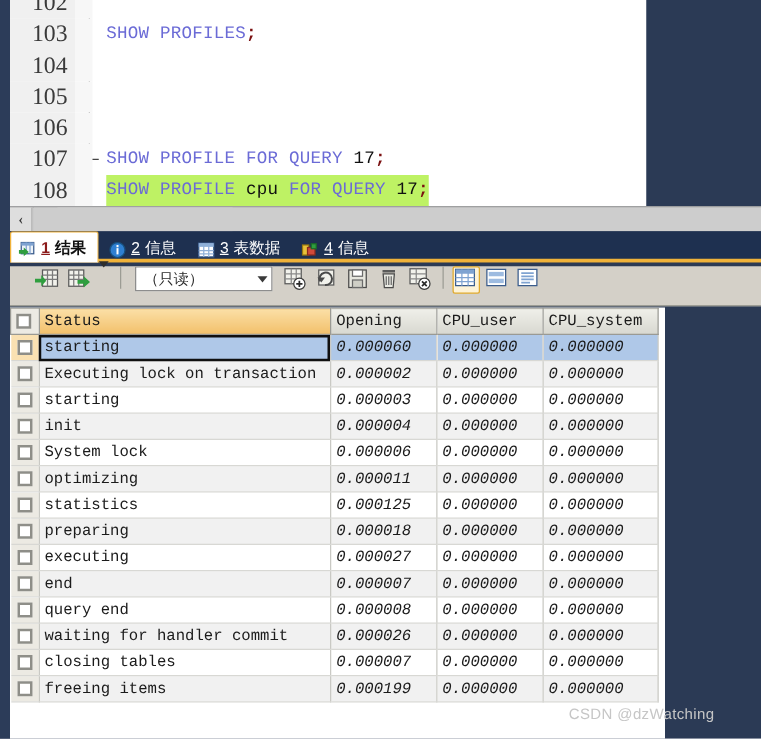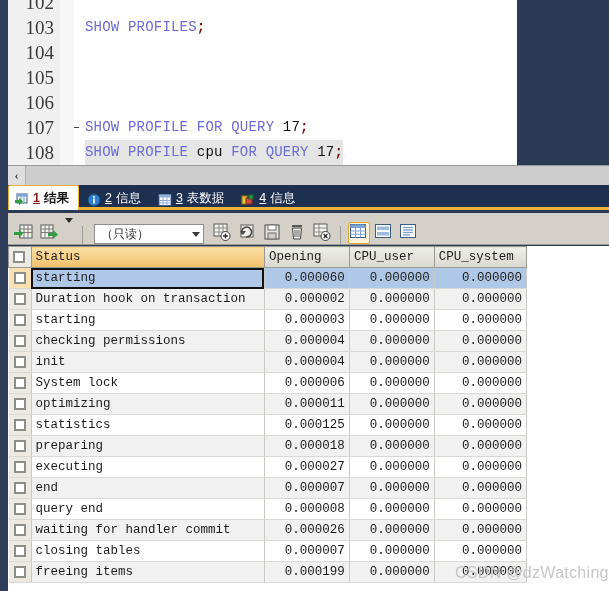--- a/index.html
+++ b/index.html
@@ -31,21 +31,21 @@
   }
   .foldcol {
     position:absolute; left:52px; top:0; width:14px; height:100%;
     background:#f7f7f7;
   }
   .codetext {
     position:absolute; left:77px; top:0; height:100%;
     font-family:"Liberation Mono", monospace; font-size:14px;
     letter-spacing:0.2px; color:#101010;
   }
-  .codetext.sel { background:#e5e5e5; }
+  .codetext.sel { background:#bef264; }
   .kw  { color:#6b6bd6; }
   .op  { color:#b02020; }
   .id  { color:#101010; }
   .num { color:#101010; }
   .semi{ color:#7a0f10; font-weight:bold; }
 
   
   .fold-line {
     position:absolute; left:63px; top:12px; width:1px; height:116px;
     background:#444;
@@ -88,21 +88,21 @@
     border-top-left-radius:2px; border-top-right-radius:2px;
   }
   .tab.active .tnum { color:#8b1a1a; }
   .tabicon { width:14px; height:14px; display:inline-block; position:relative; flex:0 0 14px; }
 
   
   #toolbar {
     position:absolute; left:8px; top:213px; width:601px; height:32px;
     background:#d4d0c8;
     border-bottom:1px solid #9c9c94;
-    display:flex; align-items:flex-end; padding-left:5px; gap:3px;
+    display:flex; align-items:flex-start; padding-left:19px; gap:3px;
   }
   .tbtn {
     width:22px; height:22px; position:relative; display:inline-block;
     border:1px solid transparent; border-radius:2px;
   }
   .tbtn.framed { border:1px solid #e0a92d; background:#fdf3d8; }
   .tsep { width:1px; height:18px; background:#9c9c94; margin:0 4px; }
   .caret {
     width:0; height:0; border-left:4px solid transparent; border-right:4px solid transparent;
     border-top:5px solid #2e2e2e; margin-left:1px;
@@ -112,21 +112,21 @@
     display:flex; align-items:center; justify-content:space-between;
     padding:0 3px 0 6px; font-size:12px; color:#2a2a2a; margin:0 4px;
   }
   #readonly-select .vchev {
     width:0;height:0;border-left:4px solid transparent;border-right:4px solid transparent;
     border-top:5px solid #3a3a3a;
   }
 
   
   #gridwrap {
-    position:absolute; left:8px; top:246px; width:602px; height:345px;
+    position:absolute; left:8px; top:246px; width:524px; height:345px;
     background:#ffffff; overflow:hidden;
   }
   table.grid { border-collapse:collapse; table-layout:fixed; width:519px; }
   table.grid col.c-sel  { width:22px; }
   table.grid col.c-stat { width:228px; }
   table.grid col.c-dur  { width:83px; }
   table.grid col.c-cu   { width:83px; }
   table.grid col.c-cs   { width:90px; }
 
   table.grid th, table.grid td {
@@ -144,34 +144,34 @@
   table.grid thead th.selcol {
     background:linear-gradient(#efefe9,#d8d8d0);
     border-left:1px solid #9a9a94;
   }
   table.grid tbody td {
     border-right:1px solid #c9c9c4; border-bottom:1px solid #d8d8d4;
     background:#ffffff;
   }
   table.grid tbody tr.alt td { background:#f1f1f1; }
   table.grid tbody tr.selrow td { background:#afc8e8; }
-  td.num { text-align:right; padding-right:6px; }
+  td.num { text-align:left; padding-right:6px;font-style:italic; }
   td.selbox, th.selcol { padding:0; text-align:center; background:#eceae3 !important; }
   td.selbox.active { background:#fae1b2 !important; }
   td.cell-focus { outline:2px solid #101010; outline-offset:-2px; }
 
   .chk {
     display:inline-block; width:12px; height:12px; margin-top:4px;
     background:#ffffff; border:2px solid #8e8e88;
   }
 
   
   #watermark {
     position:absolute; left:455px; top:564px;
-    font-family:"Liberation Sans", sans-serif; font-size:16px;
+    font-family:"Liberation Sans", sans-serif; font-size:12px;
     color:#c6c6c6; white-space:nowrap; letter-spacing:0.3px;
   }
 </style>
 </head>
 <body>
 
 <div id="app">
   <div class="leftbar"></div>
 
   <div id="editor">
@@ -392,36 +392,29 @@
       <tbody id="grid-body">
           <tr class="selrow">
             <td class="selbox active"><span class="chk"></span></td>
             <td class="cell-focus">starting</td>
             <td class="num">0.000060</td>
             <td class="num">0.000000</td>
             <td class="num">0.000000</td>
           </tr>
           <tr class="alt">
             <td class="selbox"><span class="chk"></span></td>
-            <td class="">Duration hook on transaction</td>
+            <td class="">Executing lock on transaction</td>
             <td class="num">0.000002</td>
             <td class="num">0.000000</td>
             <td class="num">0.000000</td>
           </tr>
           <tr class="">
             <td class="selbox"><span class="chk"></span></td>
             <td class="">starting</td>
             <td class="num">0.000003</td>
-            <td class="num">0.000000</td>
-            <td class="num">0.000000</td>
-          </tr>
-          <tr class="alt">
-            <td class="selbox"><span class="chk"></span></td>
-            <td class="">checking permissions</td>
-            <td class="num">0.000004</td>
             <td class="num">0.000000</td>
             <td class="num">0.000000</td>
           </tr>
           <tr class="alt">
             <td class="selbox"><span class="chk"></span></td>
             <td class="">init</td>
             <td class="num">0.000004</td>
             <td class="num">0.000000</td>
             <td class="num">0.000000</td>
           </tr>

